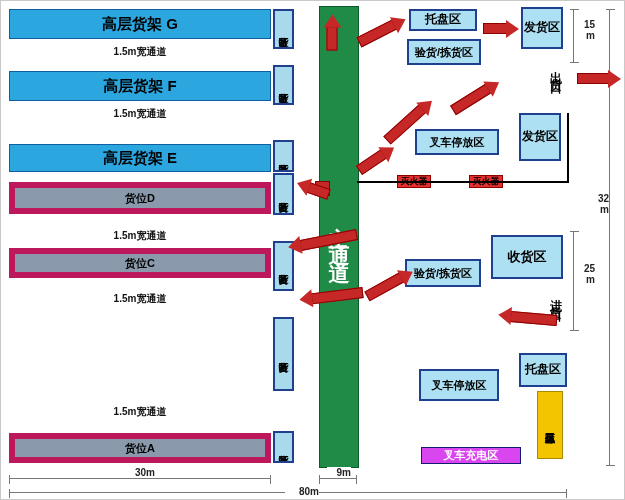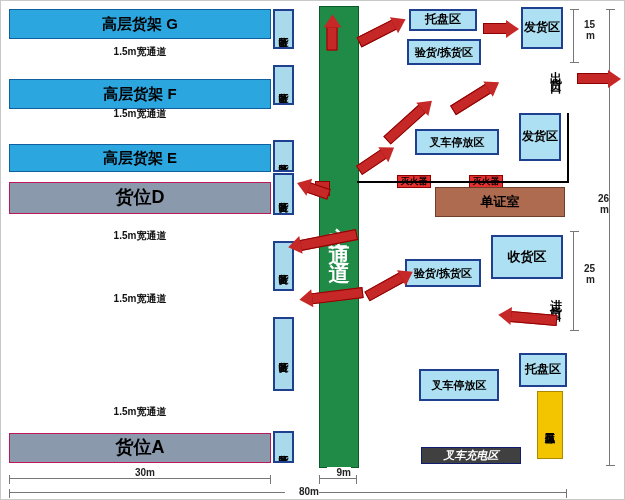--- a/index.html
+++ b/index.html
@@ -1,51 +1,52 @@
 <!DOCTYPE html>
 <html><head>
 <meta charset="utf-8">
 <style>
   html,body{margin:0;padding:0;background:#fff;font-family:"Liberation Sans","DejaVu Sans",sans-serif;}
   .stage{position:relative;width:625px;height:500px;background:#fff;overflow:hidden;box-sizing:border-box;border:1px solid #c9c9c9;}
   .box{position:absolute;box-sizing:border-box;display:flex;align-items:center;justify-content:center;text-align:center;font-weight:bold;color:#000;line-height:1.1;}
   .shelf-blue{background:#2CA6DF;border:1px solid #1060A0;font-size:15px;}
-  .shelf-gray{background:#8A99AB;border:1px solid #be185d;font-size:18px;}
+  .shelf-gray{background:#8A99AB;border:6px solid #be185d;font-size:11px;}
   .prep{background:#A9DAEC;border:2px solid #1F3F8F;font-size:10px;overflow:hidden;}
   .vtext{writing-mode:vertical-rl;text-orientation:upright;}
   .aisle-label{position:absolute;width:262px;left:8px;text-align:center;font-size:10px;font-weight:bold;color:#111;}
   .green-aisle{position:absolute;left:318px;top:5px;width:38px;height:460px;background:#1F8B47;border:1px solid #0B5A2A;display:flex;align-items:center;justify-content:center;}
   .green-aisle .lbl{writing-mode:vertical-rl;text-orientation:upright;color:#fff;font-weight:bold;font-size:21px;letter-spacing:18px;}
   .zone{background:#ADE0F2;border:2px solid #1F3F8F;font-size:12px;}
   .doc{background:#AE6B50;border:1px solid #6e3f2a;font-size:13px;}
   .ext{background:#E53030;border:1px solid #8E0000;font-size:9px;color:#000;}
-  .charge{background:#404040;border:1px solid #101c70;color:#fff;font-size:11px;font-style:italic;}
+  .charge{background:#d946ef;border:1px solid #101c70;color:#fff;font-size:11px;}
   .rest{background:#F2C500;border:1px solid #a98900;font-size:10px;overflow:hidden;}
   .gate{position:absolute;writing-mode:vertical-rl;text-orientation:upright;font-weight:bold;font-size:12px;letter-spacing:7px;color:#000;}
   .wall{position:absolute;background:#000;}
   .arrow{position:absolute;height:9px;background:#C62828;border:1px solid #8E0000;transform-origin:0 50%;z-index:6;}
   .arrow::after{content:'';position:absolute;right:-13px;top:50%;transform:translateY(-50%);width:0;height:0;border-left:13px solid #C62828;border-top:9px solid transparent;border-bottom:9px solid transparent;}
   .redsq{position:absolute;width:13px;height:13px;background:#C62828;border:1px solid #8E0000;z-index:6;}
   .dim-h{position:absolute;border-top:1px solid #777;}
   .dim-h::before,.dim-h::after{content:'';position:absolute;top:-4px;width:1px;height:9px;background:#777;}
   .dim-h::before{left:0}.dim-h::after{right:0}
   .dim-v{position:absolute;border-left:1px solid #777;}
   .dim-v::before,.dim-v::after{content:'';position:absolute;left:-4px;height:1px;width:9px;background:#777;}
   .dim-v::before{top:0}.dim-v::after{bottom:0}
   .dim-text{position:absolute;font-size:10px;font-weight:bold;color:#222;background:#fff;line-height:1.1;text-align:right;z-index:4;}
 </style>
 </head>
 <body>
 
 <div class="stage">
 
   <div class="box shelf-blue" style="left:8px;top:8px;width:262px;height:30px">高层货架 G</div>
-  <div class="box shelf-blue" style="left:8px;top:78px;width:262px;height:30px">高层货架 F</div>
+  <div class="box shelf-blue" style="left:8px;top:70px;width:262px;height:30px">高层货架 F</div>
   <div class="box shelf-blue" style="left:8px;top:143px;width:262px;height:28px">高层货架 E</div>
   <div class="box shelf-gray" style="left:8px;top:181px;width:262px;height:32px">货位D</div>
+  <div class="box shelf-gray" style="left:8px;top:247px;width:262px;height:30px">货位C</div>
   <div class="box shelf-gray" style="left:8px;top:432px;width:262px;height:30px">货位A</div>
 
   <div class="aisle-label" style="top:44px">1.5m宽通道</div>
   <div class="aisle-label" style="top:106px">1.5m宽通道</div>
   <div class="aisle-label" style="top:228px">1.5m宽通道</div>
   <div class="aisle-label" style="top:291px">1.5m宽通道</div>
   <div class="aisle-label" style="top:404px">1.5m宽通道</div>
 
   <div class="box prep vtext" style="left:272px;top:8px;width:21px;height:40px">备货区</div>
   <div class="box prep vtext" style="left:272px;top:64px;width:21px;height:40px">备货区</div>
@@ -59,21 +60,20 @@
     <span class="lbl">主通道</span>
   </div>
 
   <div class="box zone" style="left:408px;top:8px;width:68px;height:22px">托盘区</div>
   <div class="box zone" style="left:520px;top:6px;width:42px;height:42px;font-size:12px">发货区</div>
   <div class="box zone" style="left:406px;top:38px;width:74px;height:26px;font-size:11px">验货/拣货区</div>
   <div class="box zone" style="left:518px;top:112px;width:42px;height:48px;font-size:12px">发货区</div>
   <div class="box zone" style="left:414px;top:128px;width:84px;height:26px;font-size:11px">叉车停放区</div>
   <div class="box ext" style="left:396px;top:174px;width:34px;height:13px">灭火器</div>
   <div class="box ext" style="left:468px;top:174px;width:34px;height:13px">灭火器</div>
-  <div class="box doc" style="left:434px;top:186px;width:130px;height:30px">单证室</div>
   <div class="box zone" style="left:490px;top:234px;width:72px;height:44px;font-size:13px">收货区</div>
   <div class="box zone" style="left:404px;top:258px;width:76px;height:28px;font-size:11px">验货/拣货区</div>
   <div class="box zone" style="left:518px;top:352px;width:48px;height:34px;font-size:12px">托盘区</div>
   <div class="box zone" style="left:418px;top:368px;width:80px;height:32px;font-size:11px">叉车停放区</div>
   <div class="box rest vtext" style="left:536px;top:390px;width:26px;height:68px">员工休息区</div>
   <div class="box charge" style="left:420px;top:446px;width:100px;height:17px">叉车充电区</div>
 
   <div class="gate" style="left:546px;top:60px;height:60px">出货口</div>
   <div class="gate" style="left:546px;top:288px;height:60px">进货口</div>
 
@@ -94,21 +94,21 @@
   <div class="arrow" style="left:366px;top:290px;width:38px;transform:rotate(-29deg)"></div>
   <div class="arrow" style="left:556px;top:314px;width:45px;transform:rotate(185deg)"></div>
 
   <div class="dim-v" style="left:572px;top:8px;height:54px"></div>
   <div class="dim-text" style="left:578px;top:18px;width:16px">15 m</div>
 
   <div class="dim-v" style="left:572px;top:230px;height:100px"></div>
   <div class="dim-text" style="left:578px;top:262px;width:16px">25 m</div>
 
   <div class="dim-v" style="left:608px;top:8px;height:457px"></div>
-  <div class="dim-text" style="left:592px;top:192px;width:16px">26 m</div>
+  <div class="dim-text" style="left:592px;top:192px;width:16px">32 m</div>
 
   <div class="dim-h" style="left:8px;top:477px;width:262px"></div>
   <div class="dim-text" style="left:118px;top:466px;width:36px">30m</div>
 
   <div class="dim-h" style="left:318px;top:477px;width:38px"></div>
   <div class="dim-text" style="left:326px;top:466px;width:24px">9m</div>
 
   <div class="dim-h" style="left:8px;top:491px;width:558px"></div>
   <div class="dim-text" style="left:284px;top:485px;width:34px">80m</div>
 

